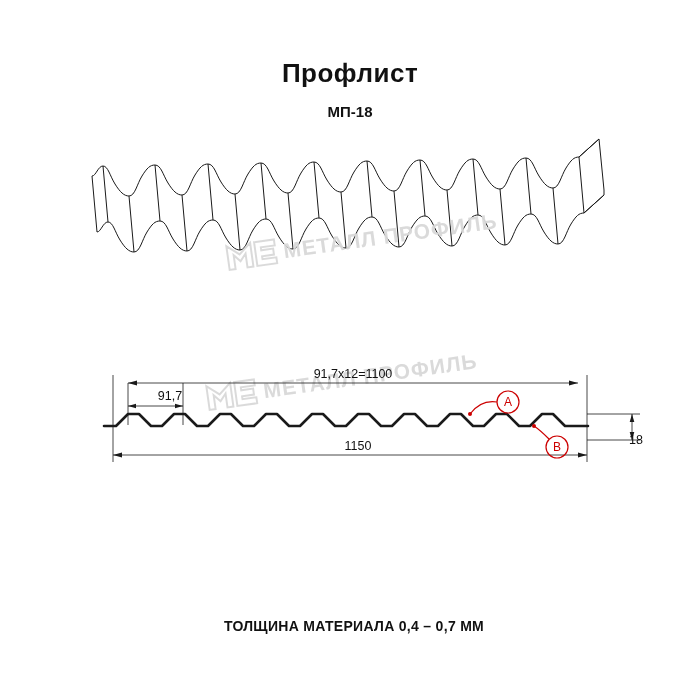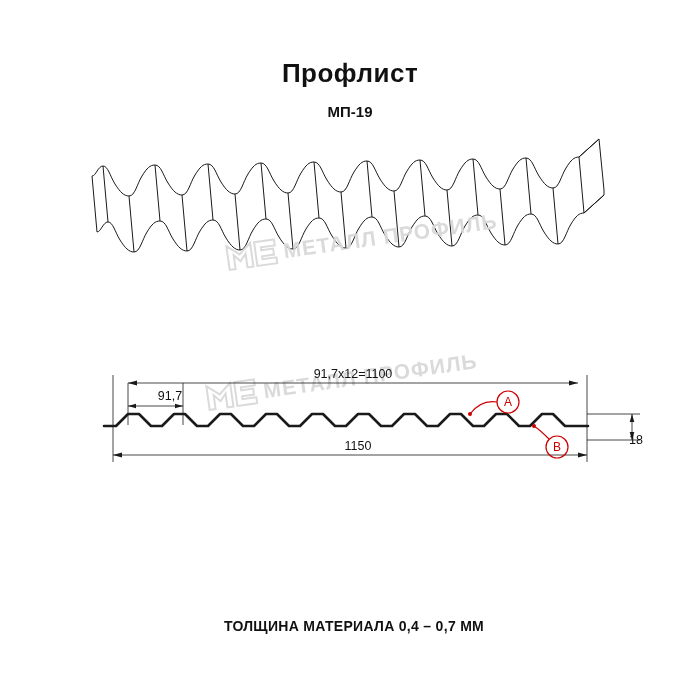--- a/index.html
+++ b/index.html
@@ -74,21 +74,21 @@
     font-size: 12px;
     fill: #cc0000;
   }
 </style>
 </head>
 <body>
 
 <div class="page">
 
   <div class="title">Профлист</div>
-  <div class="subtitle">МП-19</div>
+  <div class="subtitle">МП-18</div>
 
   <svg class="figure" width="700" height="700" viewBox="0 0 700 700">
 
     <g fill="none" stroke="#1a1a1a" stroke-width="1" stroke-linejoin="round">
 
       <path d="M97,232
                C101,232 103,222 108,222
                C113,222 115,232 120,240
                C125,248 129,252 134,252
                C140,252 142,240 147,232

